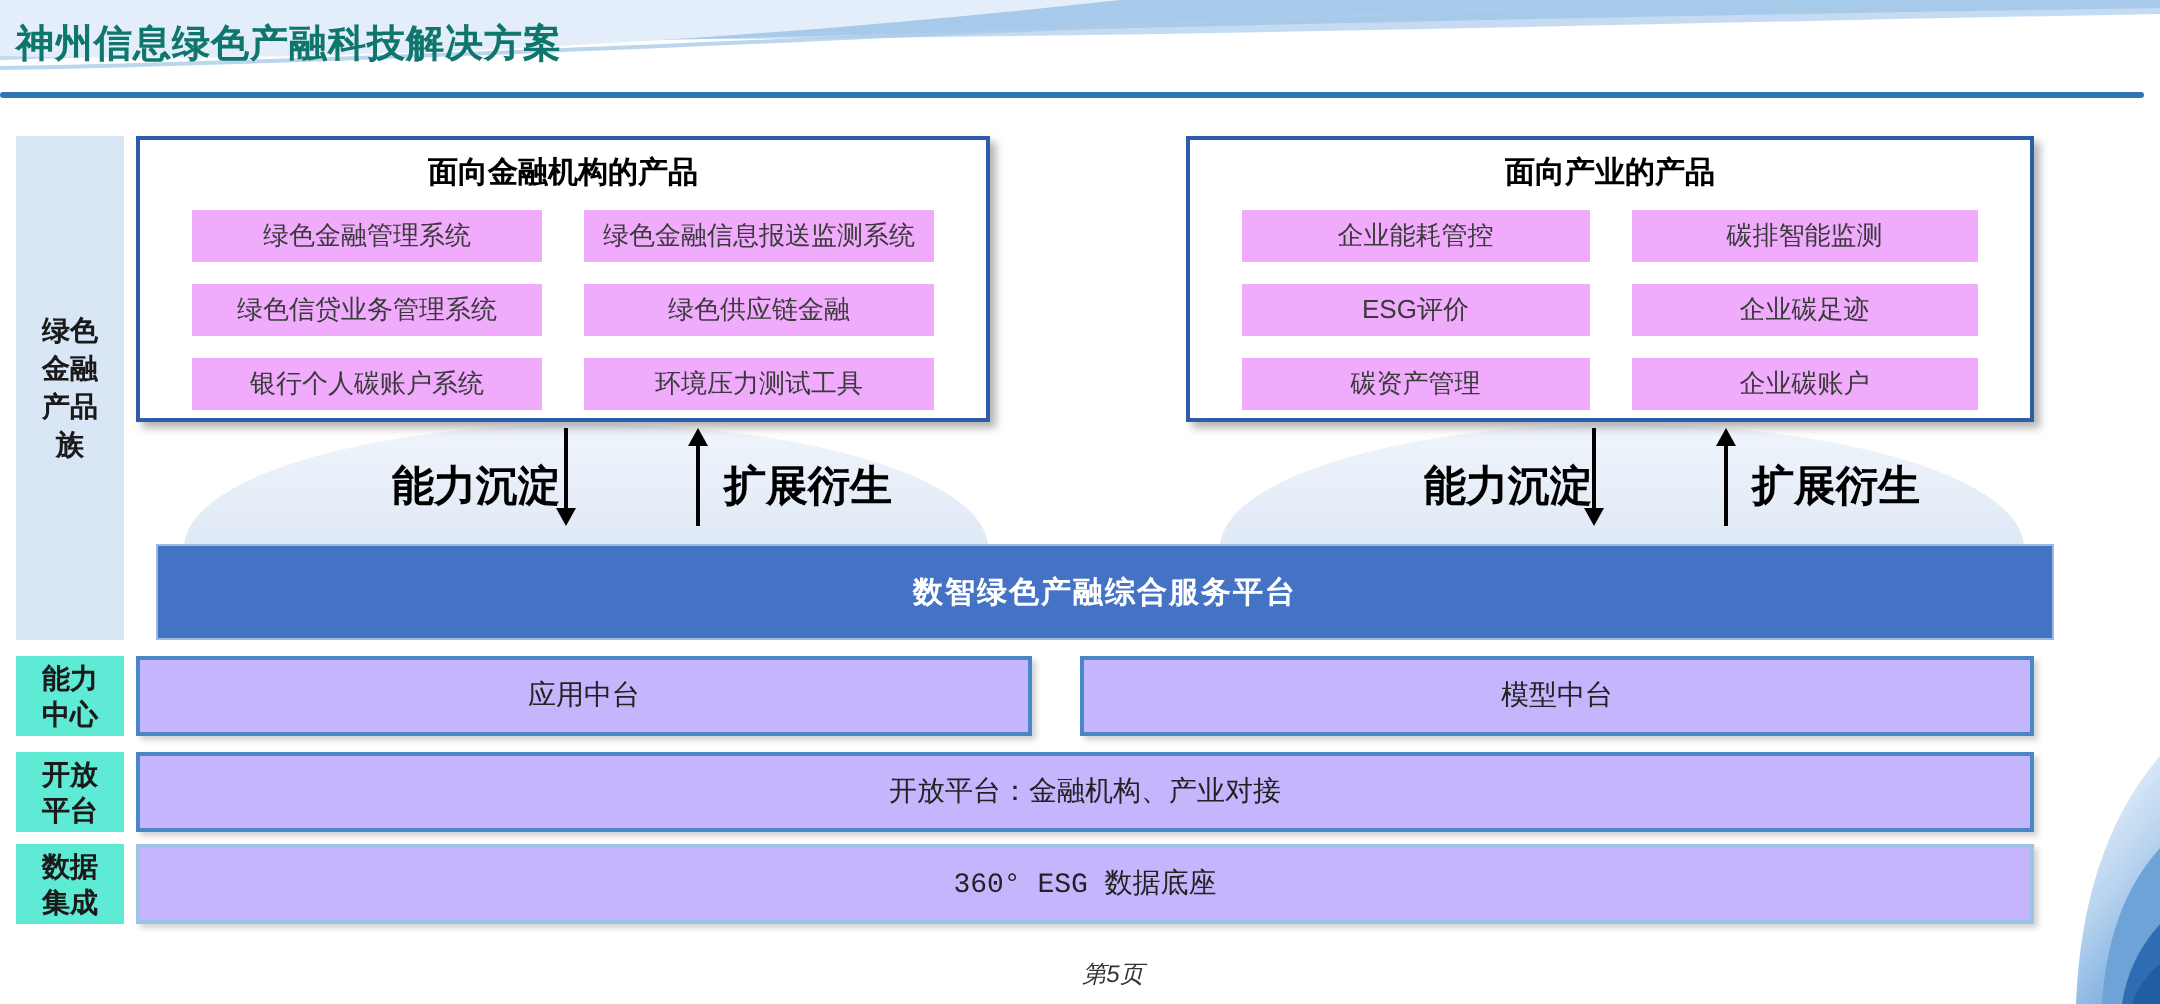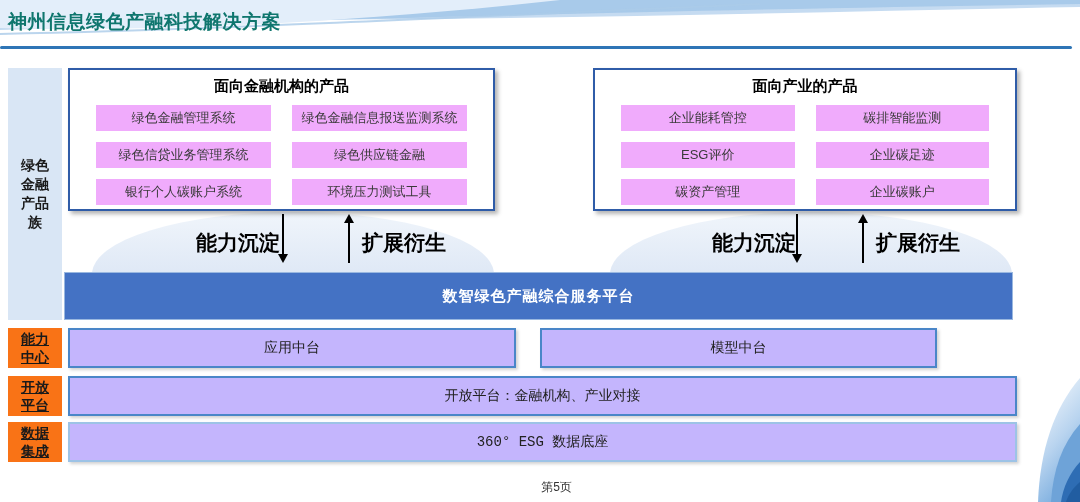--- a/index.html
+++ b/index.html
@@ -22,21 +22,21 @@
   .logo-texts { display:flex; flex-direction:column; line-height:1; }
   .logo-brand { color:#e60012; font-weight:bold; font-style:italic; font-size:16px; letter-spacing:.5px; }
   .logo-cn { color:#595959; font-size:9.5px; letter-spacing:2px; margin-top:2px; }
   
   .side {
     position:absolute; left:8px; width:54px; display:flex; align-items:center;
     justify-content:center; text-align:center; font-weight:bold; font-size:14px;
     line-height:19px; white-space:pre-line; color:#1a1a1a;
   }
   .side-blue  { background:#d9e6f5; }
-  .side-peach { background:#f97316; line-height:18px;text-decoration:underline; }
+  .side-peach { background:#5eead4; line-height:18px; }
   #side-family { top:68px;  height:252px; }
   #side-cap    { top:328px; height:40px; }
   #side-open   { top:376px; height:40px; }
   #side-data   { top:422px; height:40px; }
   
   .panel {
     position:absolute; top:68px; height:143px; background:#fff;
     border:2px solid #2f5ca8; box-shadow:3px 3px 4px rgba(90,90,90,.45); z-index:2;
   }
   #panel-fin { left:68px;  width:427px; }
@@ -62,38 +62,38 @@
   #lbl-dl { left:196px; } #lbl-ul { left:362px; }
   #lbl-dr { left:712px; } #lbl-ur { left:876px; }
   .arrow { position:absolute; top:214px; width:10px; z-index:2; }
   #arr-dl { left:278px; } #arr-ul { left:344px; }
   #arr-dr { left:792px; } #arr-ur { left:858px; }
   .shaft { width:2px; height:40px; background:#000; margin:0 auto; }
   .head-down { width:0; height:0; border-left:5px solid transparent; border-right:5px solid transparent; border-top:9px solid #000; margin:0 auto; }
   .head-up   { width:0; height:0; border-left:5px solid transparent; border-right:5px solid transparent; border-bottom:9px solid #000; margin:0 auto; }
   
   #platform-bar {
-    position:absolute; left:64px; top:272px; width:949px; height:48px;
+    position:absolute; left:78px; top:272px; width:949px; height:48px;
     background:#4472c4; border:1px solid #9ab8e0; display:flex; align-items:center;
     justify-content:center; color:#fff; font-weight:bold; font-size:15px;
     letter-spacing:1px; z-index:2;
   }
   .rowbox {
     position:absolute; background:#c4b5fd; display:flex; align-items:center;
     justify-content:center; font-size:14px; color:#222; border:2px solid #4a86c8;
     box-shadow:2px 2px 3px rgba(0,0,0,.18); z-index:2;
   }
   #row-app   { left:68px;  top:328px; width:448px; height:40px; }
-  #row-model { left:540px; top:328px; width:397px; height:40px;text-align:right; }
+  #row-model { left:540px; top:328px; width:477px; height:40px;text-align:right; }
   #row-open  { left:68px;  top:376px; width:949px; height:40px; }
   #row-data  { left:68px;  top:422px; width:949px; height:40px; border-color:#9dc3e6;font-family:Liberation Mono, monospace; }
   
   #footer {
     position:absolute; left:0; right:0; top:479px; text-align:center;
-    font-size:12px; color:#333; z-index:2;margin-left:33px;
+    font-size:12px; font-style:italic; color:#333; z-index:2;margin-left:33px;
   }
   .corner-swoosh { position:absolute; right:0; bottom:0; z-index:1; }
 </style>
 </head>
 <body>
 
 <div class="slide">
 
   <svg class="header-swoosh" width="1080" height="52" viewBox="0 0 1080 52">
     <path d="M0,0 L1080,0 L1080,7 C740,13 360,26 0,16 Z" fill="#c5dbf1"></path>

